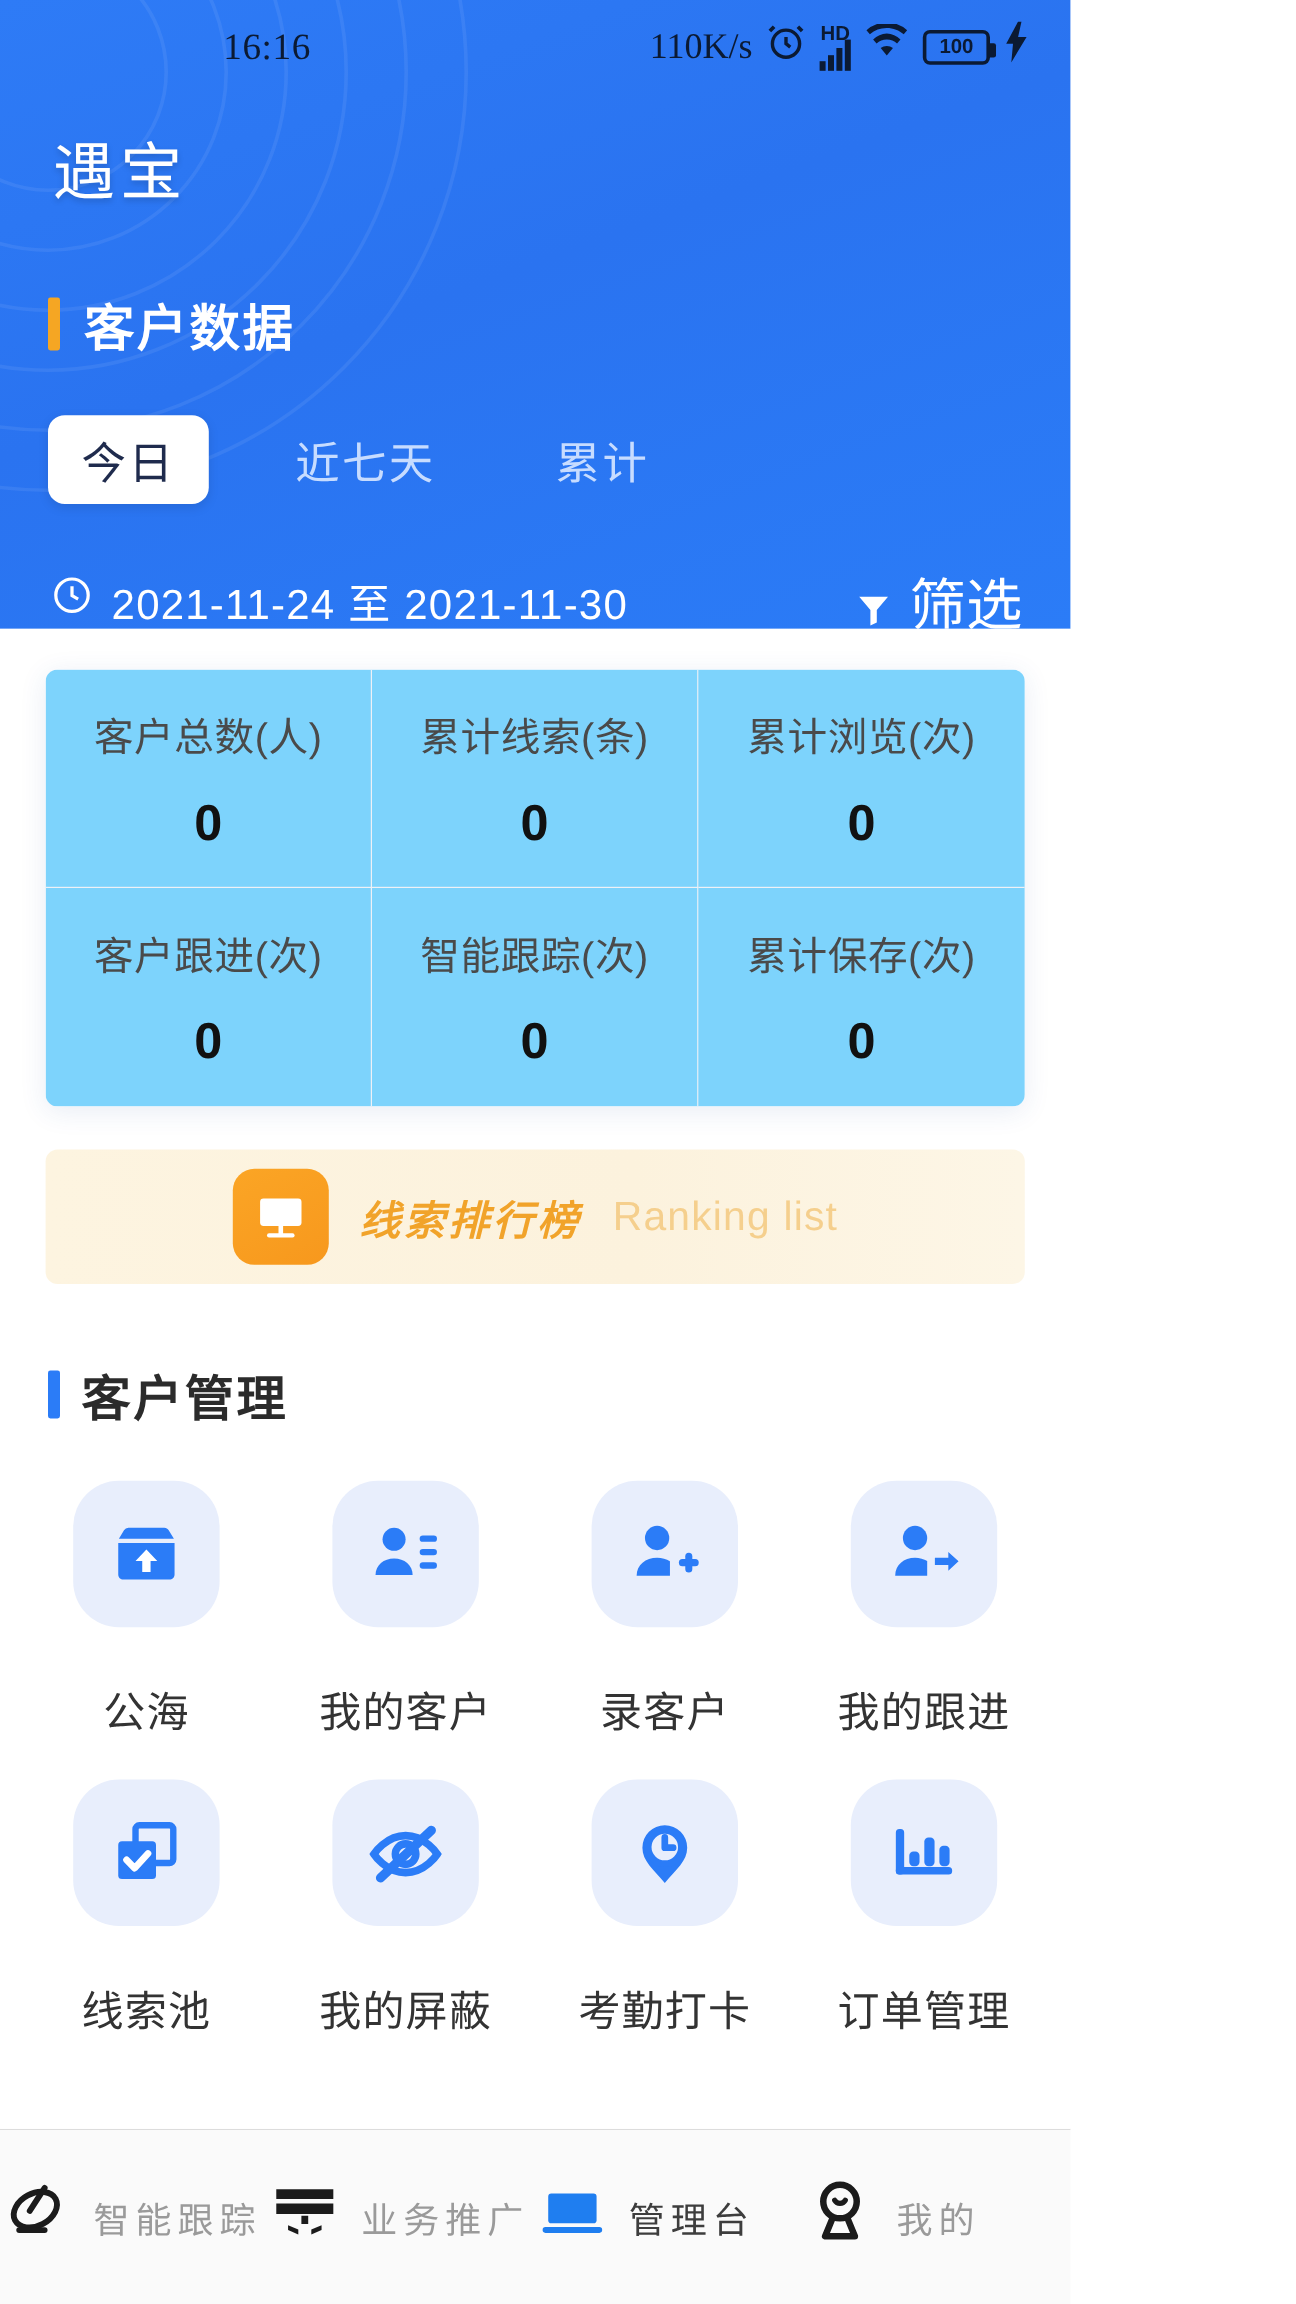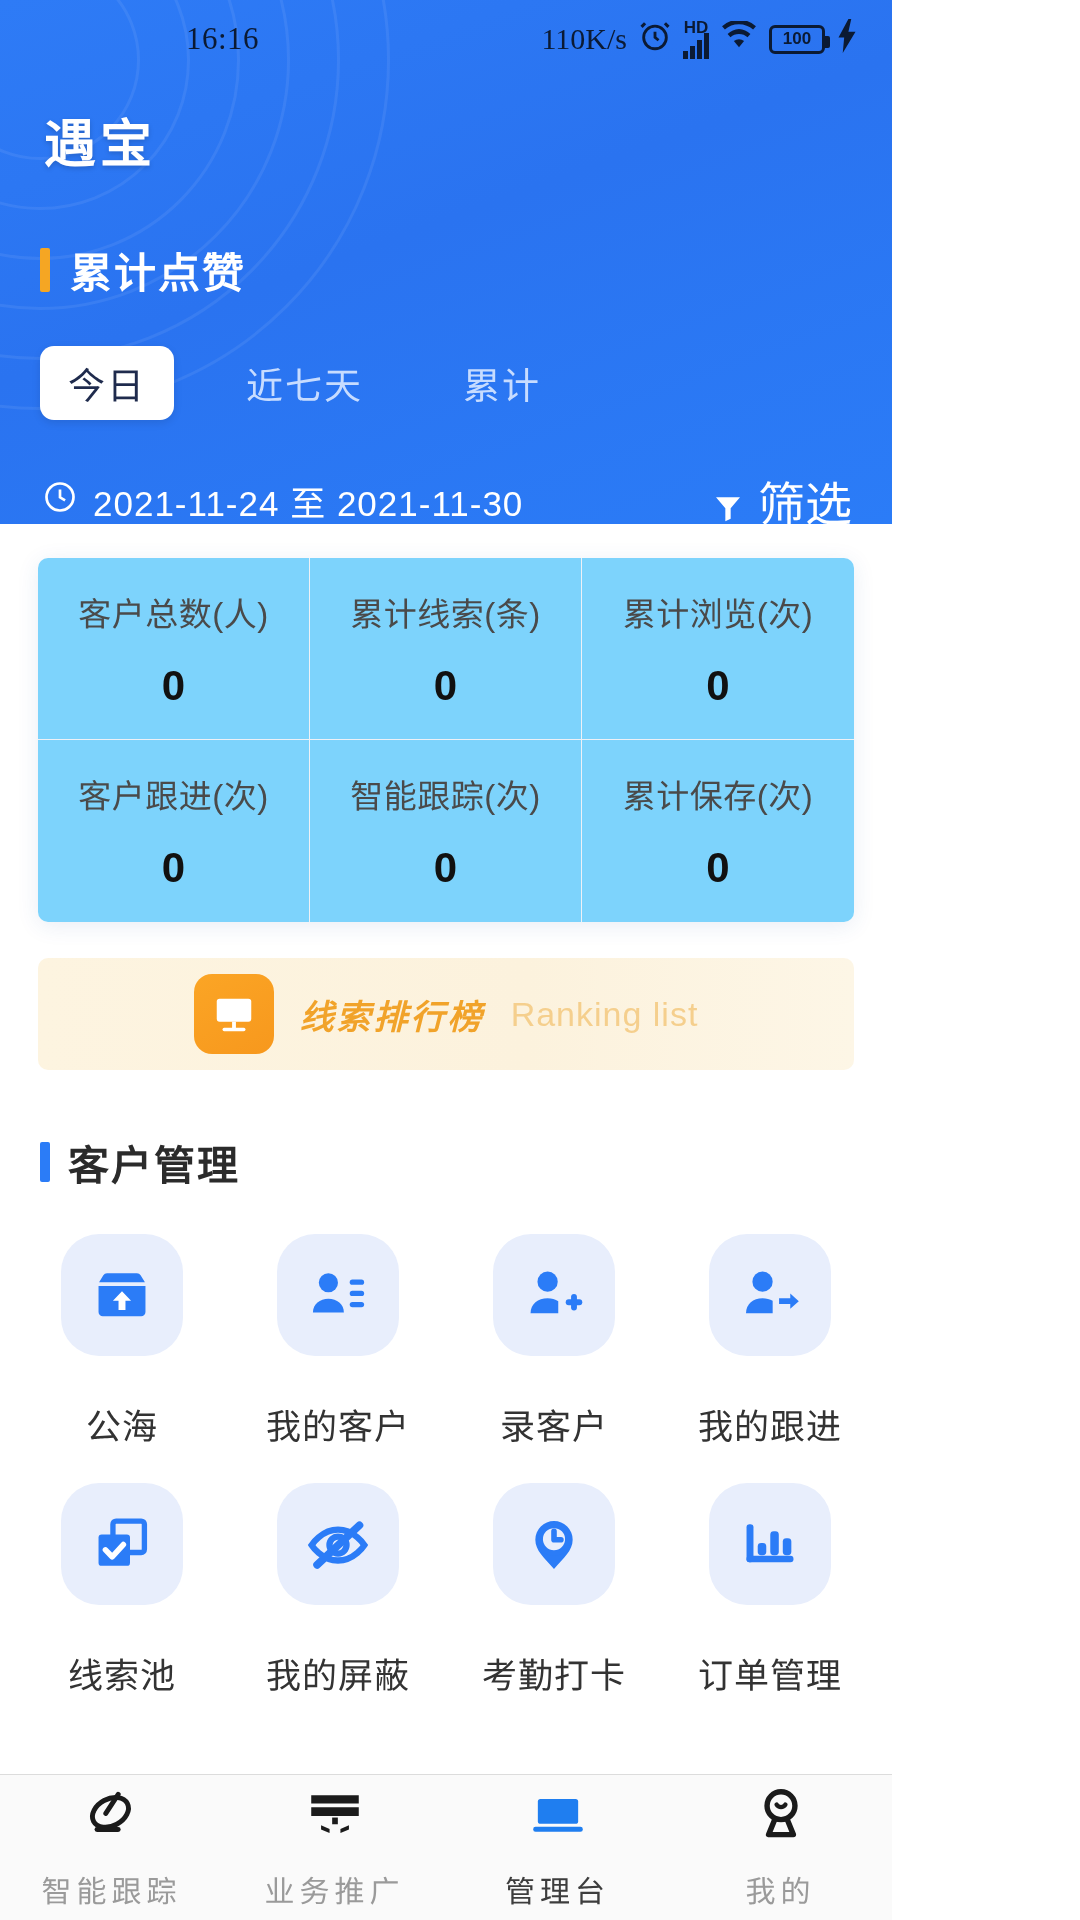--- a/index.html
+++ b/index.html
@@ -54,21 +54,21 @@
   .sb-sig i { width:5px; background:#0b1a33; display:block; }
   .sb-sig i:nth-child(1){height:8px}
   .sb-sig i:nth-child(2){height:13px}
   .sb-sig i:nth-child(3){height:19px}
   .sb-sig i:nth-child(4){height:26px}
 
   .brand {
     position:relative; z-index:3;
     margin:24px 0 12px 44px;
     color:#ffffff;
-    font-size:52px; font-weight:bold; letter-spacing:4px;
+    font-size:52px; font-weight:normal; letter-spacing:4px;
     text-shadow:0 2px 5px rgba(0,0,0,.18);
   }
   .section-blue {
     position:relative; z-index:3;
     margin:62px 0 0 40px;
     display:flex; align-items:center; gap:20px;
   }
   .bar-orange { width:10px; height:44px; background:#f5a623; border-radius:2px; }
   .section-blue-title { color:#fff; font-size:42px; font-weight:bold; letter-spacing:2px; }
 
@@ -157,21 +157,21 @@
 
   
   .tabbar {
     flex:0 0 auto;
     height:146px;
     background:#fafafa;
     border-top:1px solid #dcdcdc;
     display:grid; grid-template-columns:repeat(4,1fr);
     align-items:center;
   }
-  .nav { display:flex; flex-direction:column; align-items:center; gap:16px; }
+  .nav { display:flex; flex-direction:row; align-items:center; gap:16px; }
   .nav-label { font-size:30px; color:#9a9a9a; letter-spacing:5px; font-family:"Liberation Serif","DejaVu Serif",serif; }
   .nav.active .nav-label { color:#3d3d3d; }
 </style>
 </head>
 <body>
 
 <div id="app">
 
   <div class="header">
     <div class="header-deco">
@@ -218,21 +218,21 @@
               <path d="M7 0 0 13h4l-1 11L12 9H7l2-9Z"></path>
             </svg>
         </span>
       </div>
     </div>
 
     <div class="brand">遇宝</div>
 
     <div class="section-blue">
       <span class="bar-orange"></span>
-      <span class="section-blue-title">累计点赞</span>
+      <span class="section-blue-title">客户数据</span>
     </div>
 
     <div class="tabs">
       <div class="tab active">今日</div>
       <div class="tab plain">近七天</div>
       <div class="tab plain">累计</div>
     </div>
 
     <div class="daterow">
       <div class="dr-left">

